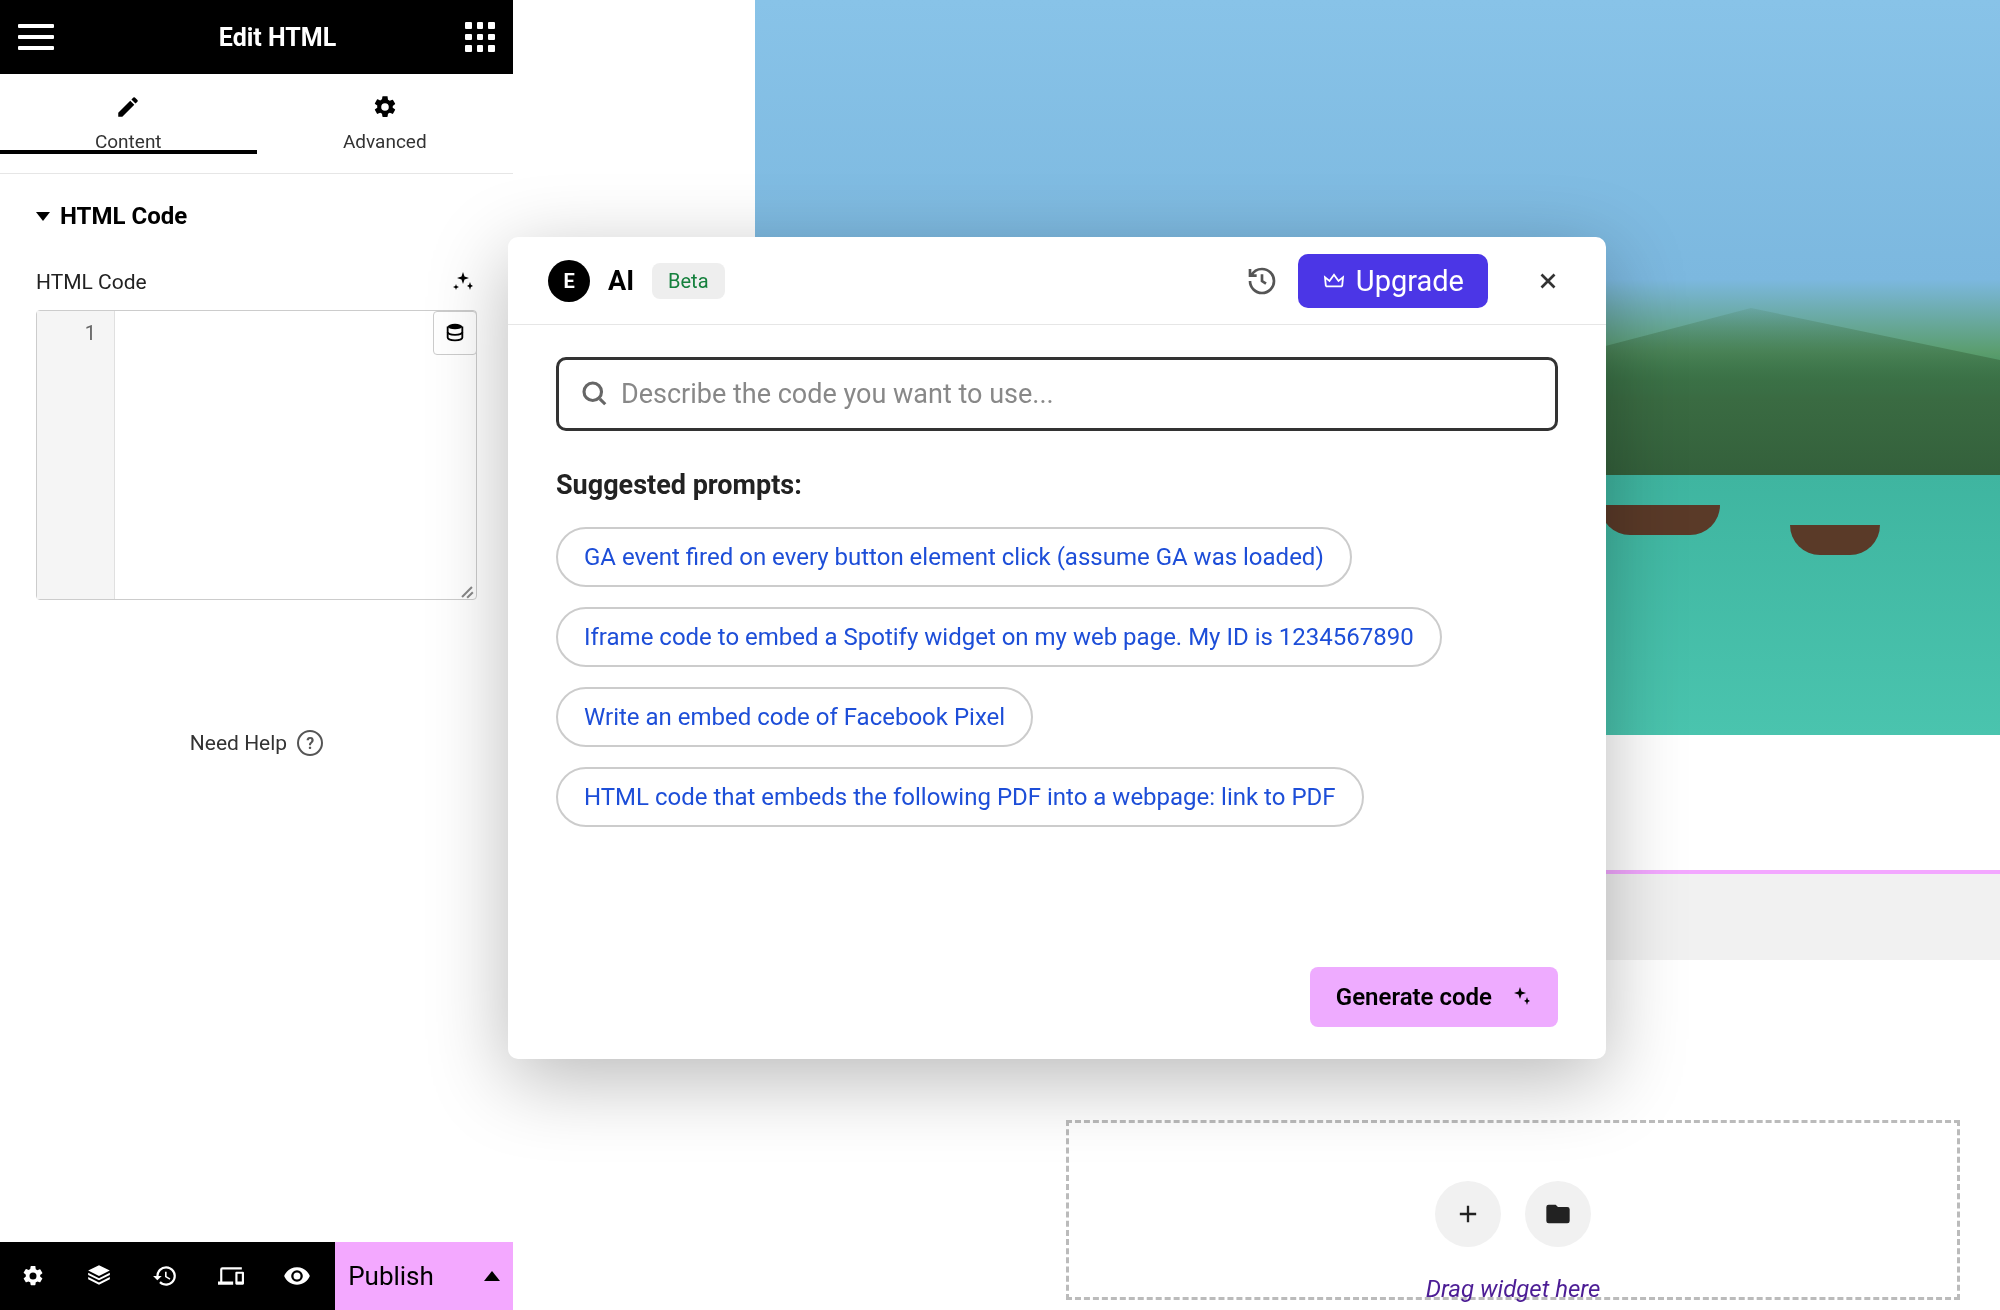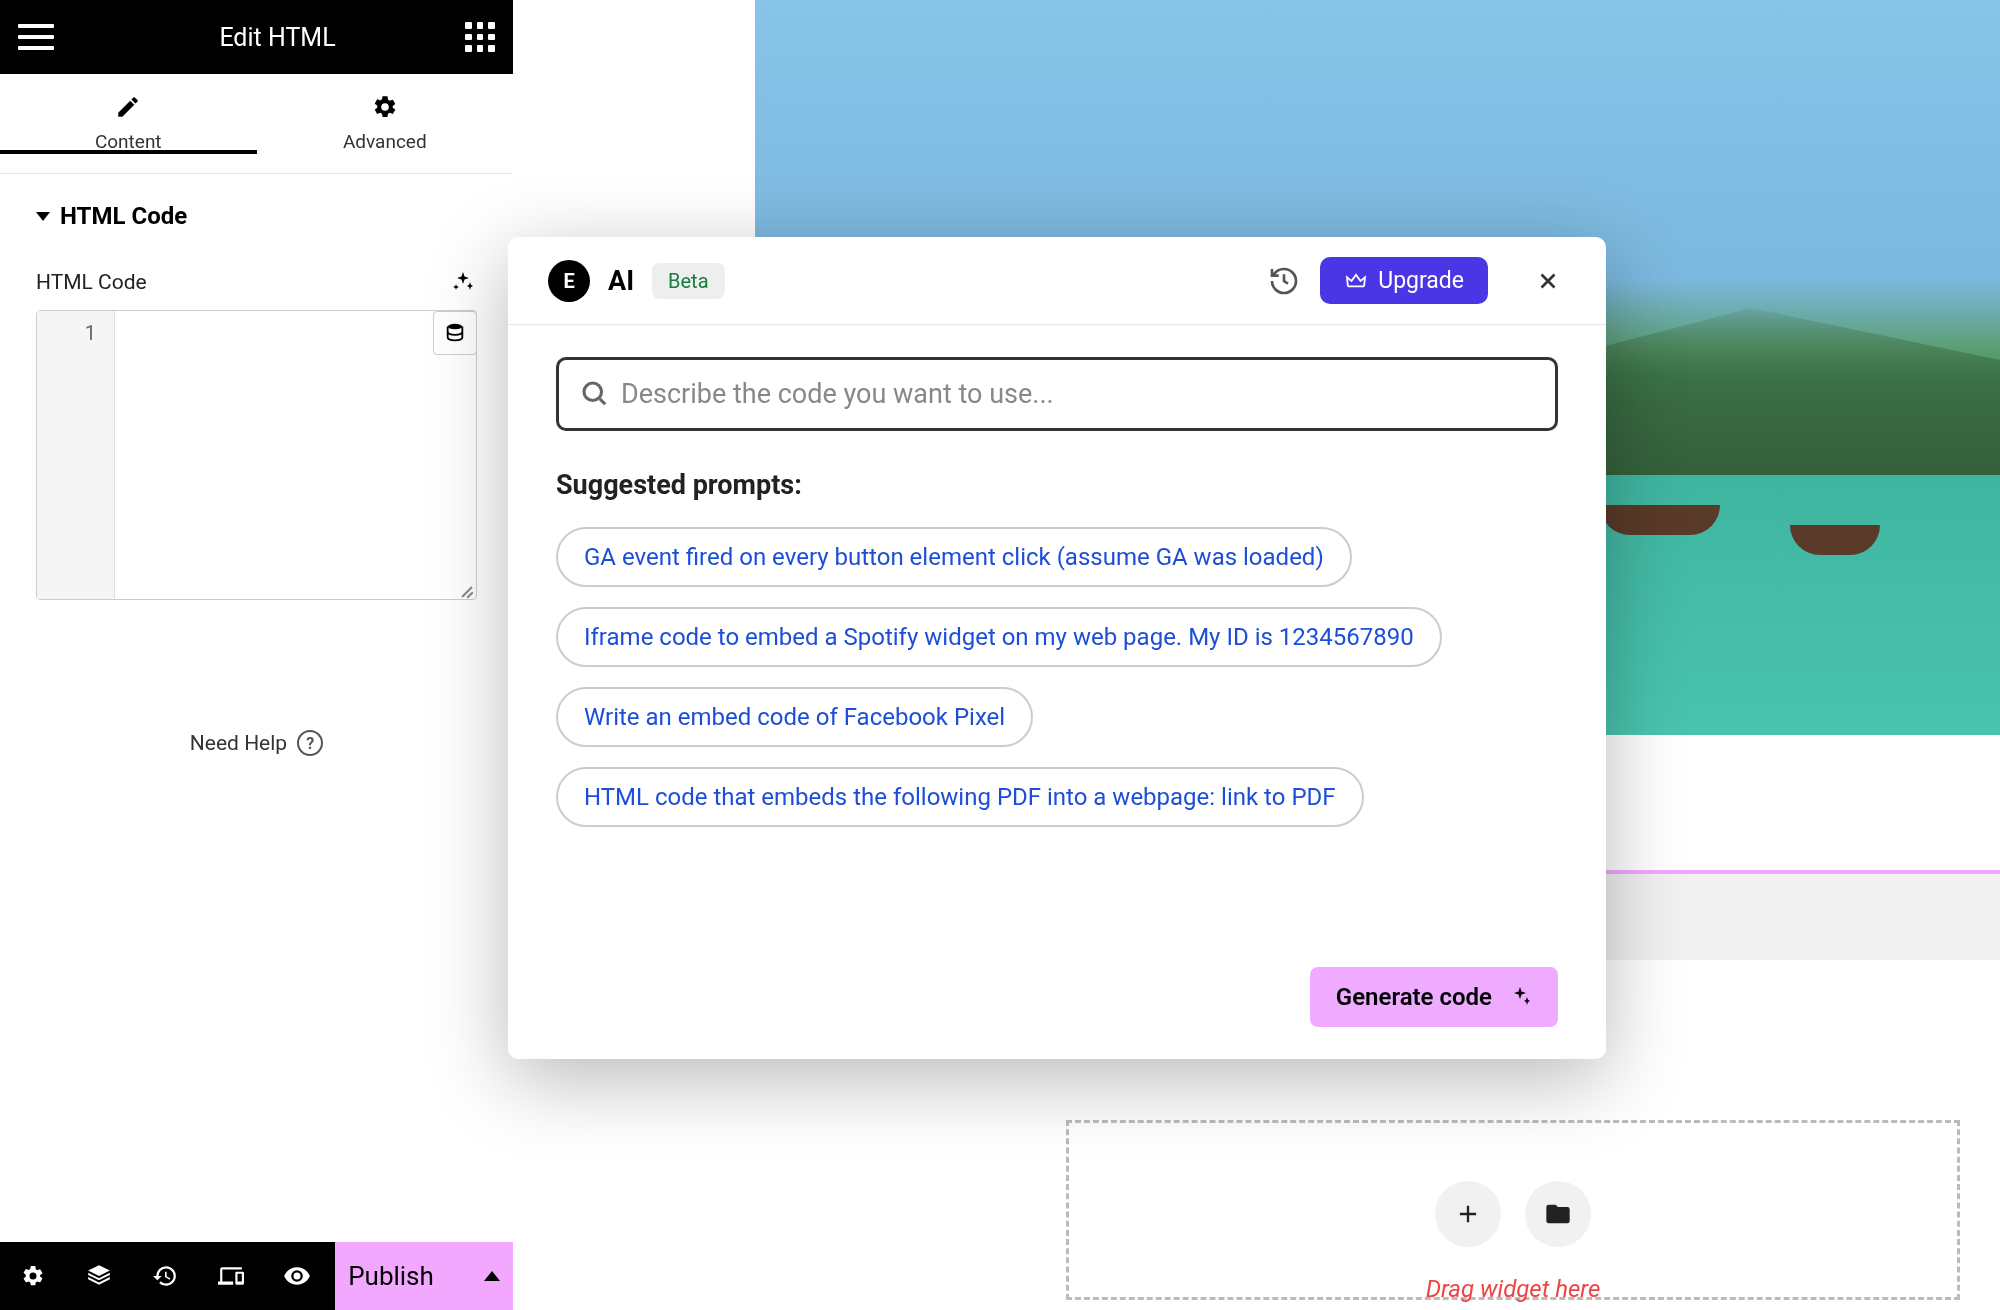--- a/index.html
+++ b/index.html
@@ -4,21 +4,21 @@
 <style>
 * { margin: 0; padding: 0; box-sizing: border-box; font-family: -apple-system, BlinkMacSystemFont, "Segoe UI", Roboto, sans-serif; }
 body { width: 2000px; height: 1310px; overflow: hidden; position: relative; background: #fff; }
 
 
 .sidebar { position: absolute; left: 0; top: 0; width: 513px; height: 100%; background: #fff; display: flex; flex-direction: column; }
 
 .sidebar-header { height: 74px; background: #000; color: #fff; display: flex; align-items: center; justify-content: space-between; padding: 0 18px; }
 .hamburger { width: 36px; height: 36px; display: flex; flex-direction: column; justify-content: center; gap: 7px; cursor: pointer; }
 .hamburger span { display: block; height: 4px; background: #fff; border-radius: 1px; }
-.sidebar-title { font-size: 25px; font-weight: 400; margin-left: 36px; }
+.sidebar-title { font-size: 25px; font-weight: 700; margin-left: 36px; }
 .apps-icon { width: 30px; height: 30px; display: grid; grid-template-columns: repeat(3,1fr); grid-template-rows: repeat(3,1fr); gap: 5px; cursor: pointer; }
 .apps-icon span { background: #fff; border-radius: 1px; }
 
 .tabs { display: flex; height: 100px; border-bottom: 1px solid #e6e6e6; align-items: center; }
 .tab { flex: 1; display: flex; flex-direction: column; align-items: center; justify-content: center; gap: 10px; cursor: pointer; font-size: 19px; color: #333; position: relative; }
 .tab.active::after { content: ""; position: absolute; bottom: -1px; left: 0; right: 0; height: 4px; background: #000; }
 .tab-icon { font-size: 26px; }
 
 .section-body { padding: 28px 36px; }
 .section-header { display: flex; align-items: center; gap: 10px; font-size: 24px; font-weight: 700; margin-bottom: 38px; cursor: pointer; }
@@ -56,31 +56,31 @@
 .boat2 { bottom: 180px; right: 120px; width: 90px; }
 .ship { position: absolute; bottom: 230px; right: 400px; width: 180px; height: 60px; background: #d8e4ea; border-radius: 6px; }
 
 .text-band { position: absolute; left: 242px; top: 760px; right: 0; font-size: 33px; color: #333; padding: 18px 0; }
 .pink-line { position: absolute; left: 242px; top: 870px; right: 0; height: 4px; background: #f3a8ff; }
 .grey-band { position: absolute; left: 242px; top: 874px; right: 0; height: 86px; background: #f1f1f1; }
 
 .drop-zone { position: absolute; left: 553px; top: 1120px; right: 40px; height: 180px; border: 3px dashed #bbb; display: flex; flex-direction: column; align-items: center; gap: 28px; padding-top: 58px; }
 .dz-controls { display: flex; gap: 24px; }
 .dz-btn { width: 66px; height: 66px; border-radius: 50%; background: #f1f1f1; display: flex; align-items: center; justify-content: center; font-size: 34px; cursor: pointer; color: #222; }
-.dz-label { font-size: 24px; font-style: italic; color: #ef4444; }
+.dz-label { font-size: 24px; font-style: italic; color: #4c1d95; }
 
 
 .modal { position: absolute; left: 508px; top: 237px; width: 1098px; height: 822px; background: #fff; border-radius: 10px; box-shadow: 0 20px 80px rgba(0,0,0,0.28); display: flex; flex-direction: column; }
 .modal-header { height: 88px; border-bottom: 1px solid #e6e6e6; display: flex; align-items: center; padding: 0 40px; gap: 18px; }
 .e-logo { width: 42px; height: 42px; border-radius: 50%; background: #000; color: #fff; display: flex; align-items: center; justify-content: center; font-size: 20px; font-weight: 700; }
 .ai-label { font-size: 27px; font-weight: 700; }
 .beta-badge { background: #eee; color: #15803d; font-size: 20px; padding: 6px 16px; border-radius: 8px; }
 .mh-spacer { flex: 1; }
 .history-icon { width: 36px; height: 36px; cursor: pointer; color: #555; display:flex; align-items:center; justify-content:center;}
-.upgrade-btn { background: #4b36e6; color: #fff; font-size: 23px; padding: 10px 24px; border-radius: 10px; display: flex; align-items: center; gap: 10px; cursor: pointer; }
+.upgrade-btn { background: #4b36e6; color: #fff; font-size: 29px; padding: 10px 24px; border-radius: 10px; display: flex; align-items: center; gap: 10px; cursor: pointer; }
 .crown { width: 24px; height: 18px; }
 .close-btn { width: 36px; height: 36px; cursor: pointer; display: flex; align-items: center; justify-content: center; font-size: 30px; color: #333; margin-left: 24px; }
 
 .modal-body { flex: 1; padding: 32px 48px; position: relative; }
 .search-row { border: 3px solid #333; border-radius: 10px; height: 74px; display: flex; align-items: center; padding: 0 20px; gap: 10px; }
 .search-icon { width: 32px; height: 32px; color: #555; }
 .search-input { flex: 1; border: none; outline: none; font-size: 27px; color: #333; }
 .search-input::placeholder { color: #888; }
 
 .sp-title { font-size: 27px; color: #222; margin-top: 38px; margin-bottom: 26px; font-weight: bold; }

